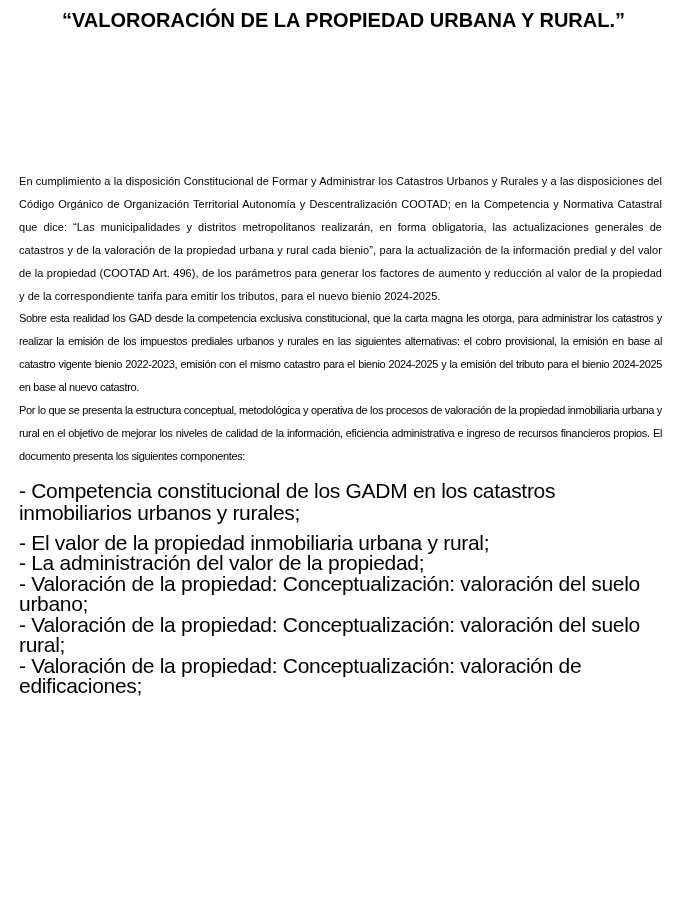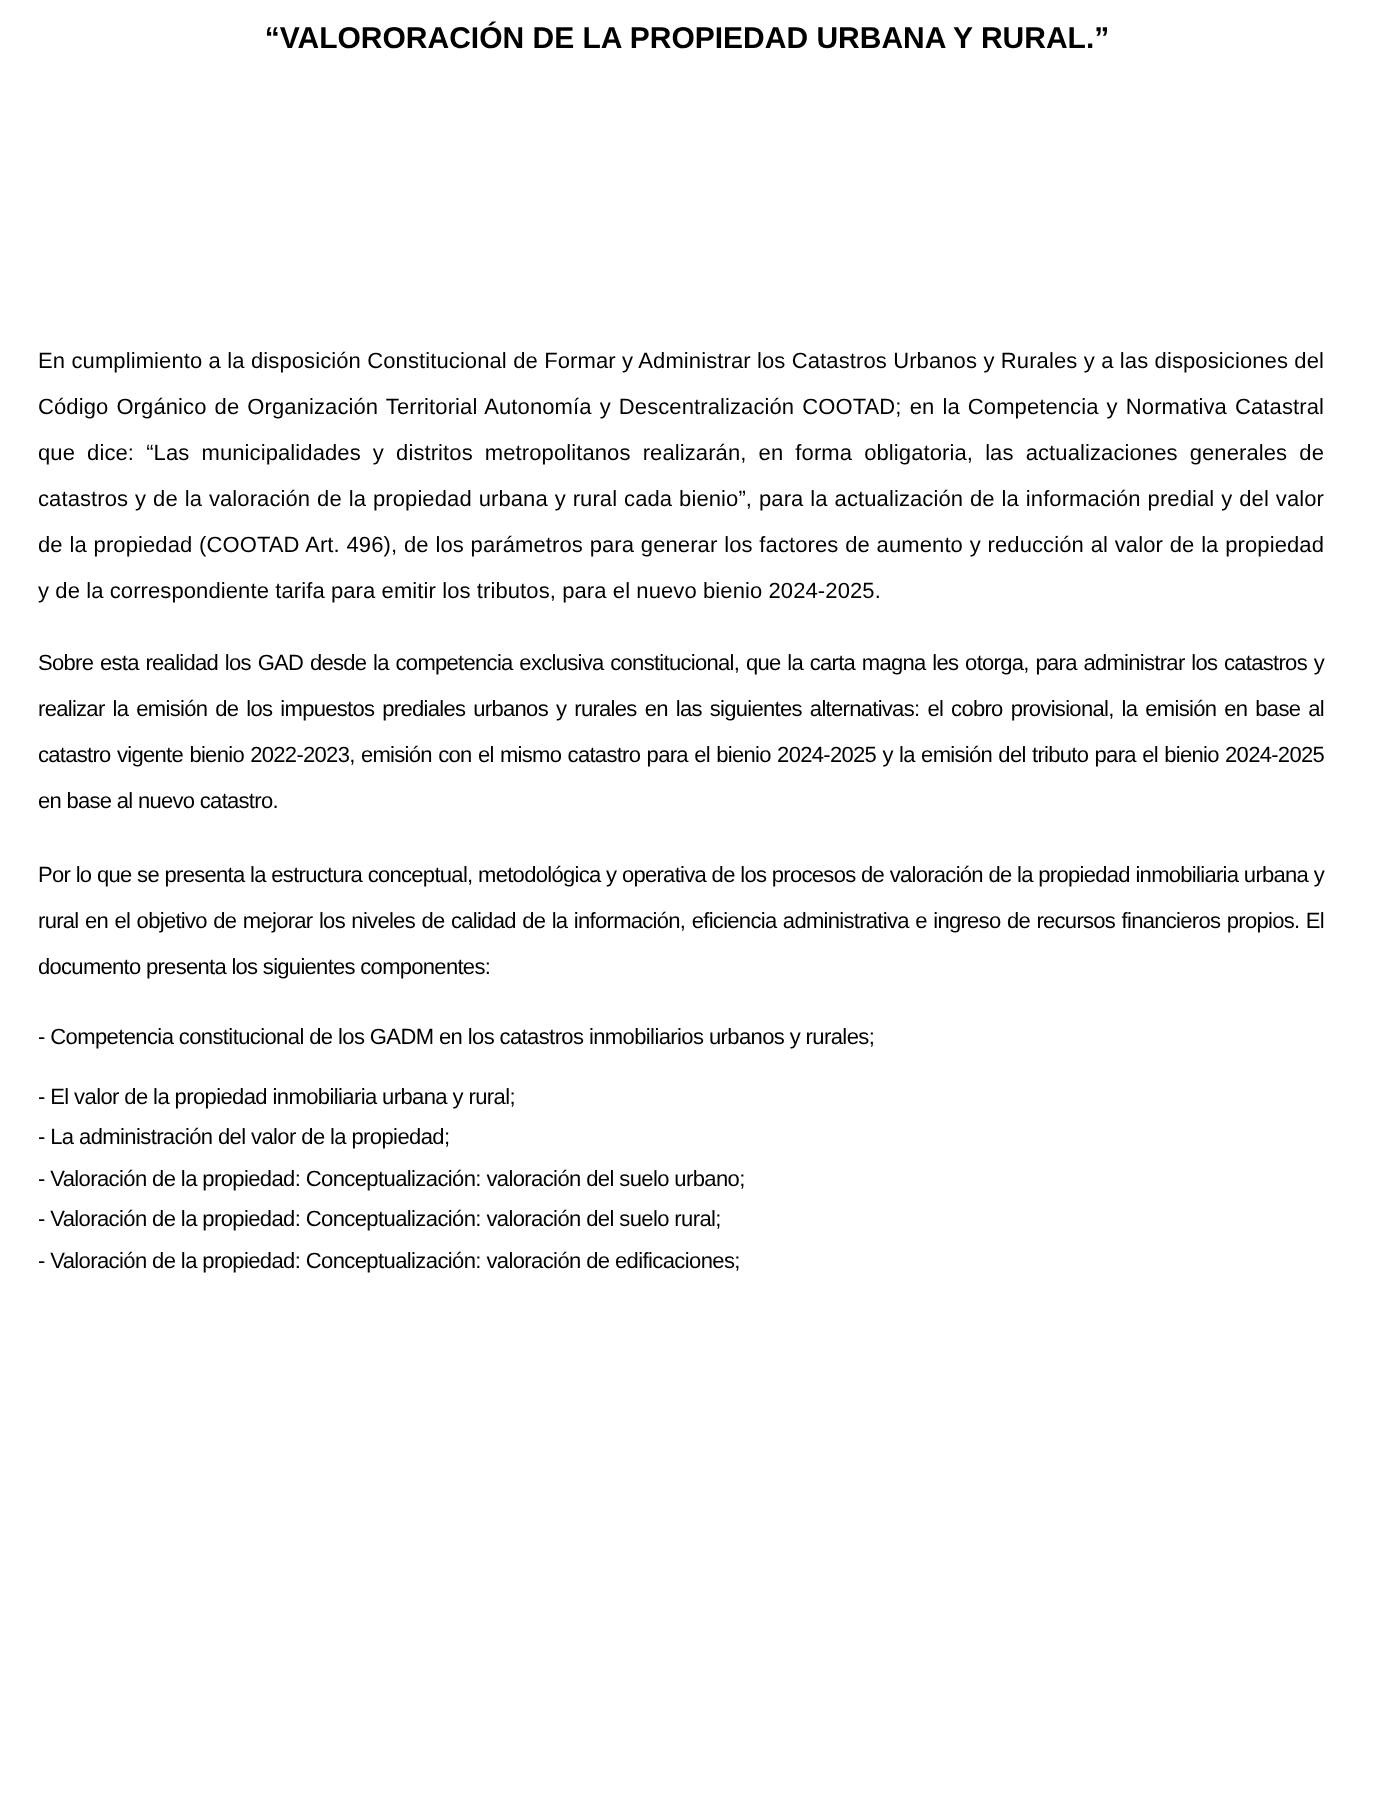--- a/index.html
+++ b/index.html
@@ -2,34 +2,34 @@
 <html><head>
 <meta charset="utf-8">
 <style>
   html, body { margin: 0; padding: 0; background: #ffffff; }
   body {
     width: 687px; height: 900px; overflow: hidden; position: relative;
     font-family: "Liberation Sans", sans-serif; color: #000;
   }
   .title {
     position: absolute; top: 9px; left: 0; width: 687px; text-align: center;
-    font-weight: bold; font-size: 15px; line-height: 22px; margin: 0;
+    font-weight: bold; font-size: 20px; line-height: 22px; margin: 0;
   }
   .content {
     position: absolute; left: 19px; top: 170px; width: 643px;
   }
   .para {
     margin: 0; font-size: 11px; line-height: 22.9px; text-align: justify;
   }
   .p1 { letter-spacing: 0.05px; }
-  .p2, .p3 { margin-top: 14px; }
+  .p2, .p3 { margin-top: 0; }
   .narrow { letter-spacing: -0.35px; }
   .list { margin: 12px 0 0 0; padding: 0; list-style: none; }
   .list li {
-    font-size: 11px; line-height: 20.5px; letter-spacing: -0.3px; margin: 0;
+    font-size: 21px; line-height: 20.5px; letter-spacing: -0.3px; margin: 0;
   }
   .list li.first { margin-bottom: 9px; line-height: 22px; }
 </style>
 </head>
 <body>
 
 <h1 class="title">“VALORORACIÓN DE LA PROPIEDAD URBANA Y RURAL.”</h1>
 
 <div class="content">
   <p class="para p1">En cumplimiento a la disposición Constitucional de Formar y Administrar los Catastros Urbanos y Rurales y a las disposiciones del Código Orgánico de Organización Territorial Autonomía y Descentralización COOTAD; en la Competencia  y  Normativa Catastral que dice: “Las municipalidades y distritos metropolitanos realizarán, en forma obligatoria, las actualizaciones generales de catastros y de la valoración de la propiedad urbana y rural cada bienio”, para la actualización de la información predial y del valor de la propiedad (COOTAD Art. 496), de los parámetros para generar los factores de aumento y reducción al valor de la propiedad y de la correspondiente tarifa para emitir los tributos, para el nuevo bienio 2024-2025.</p>

